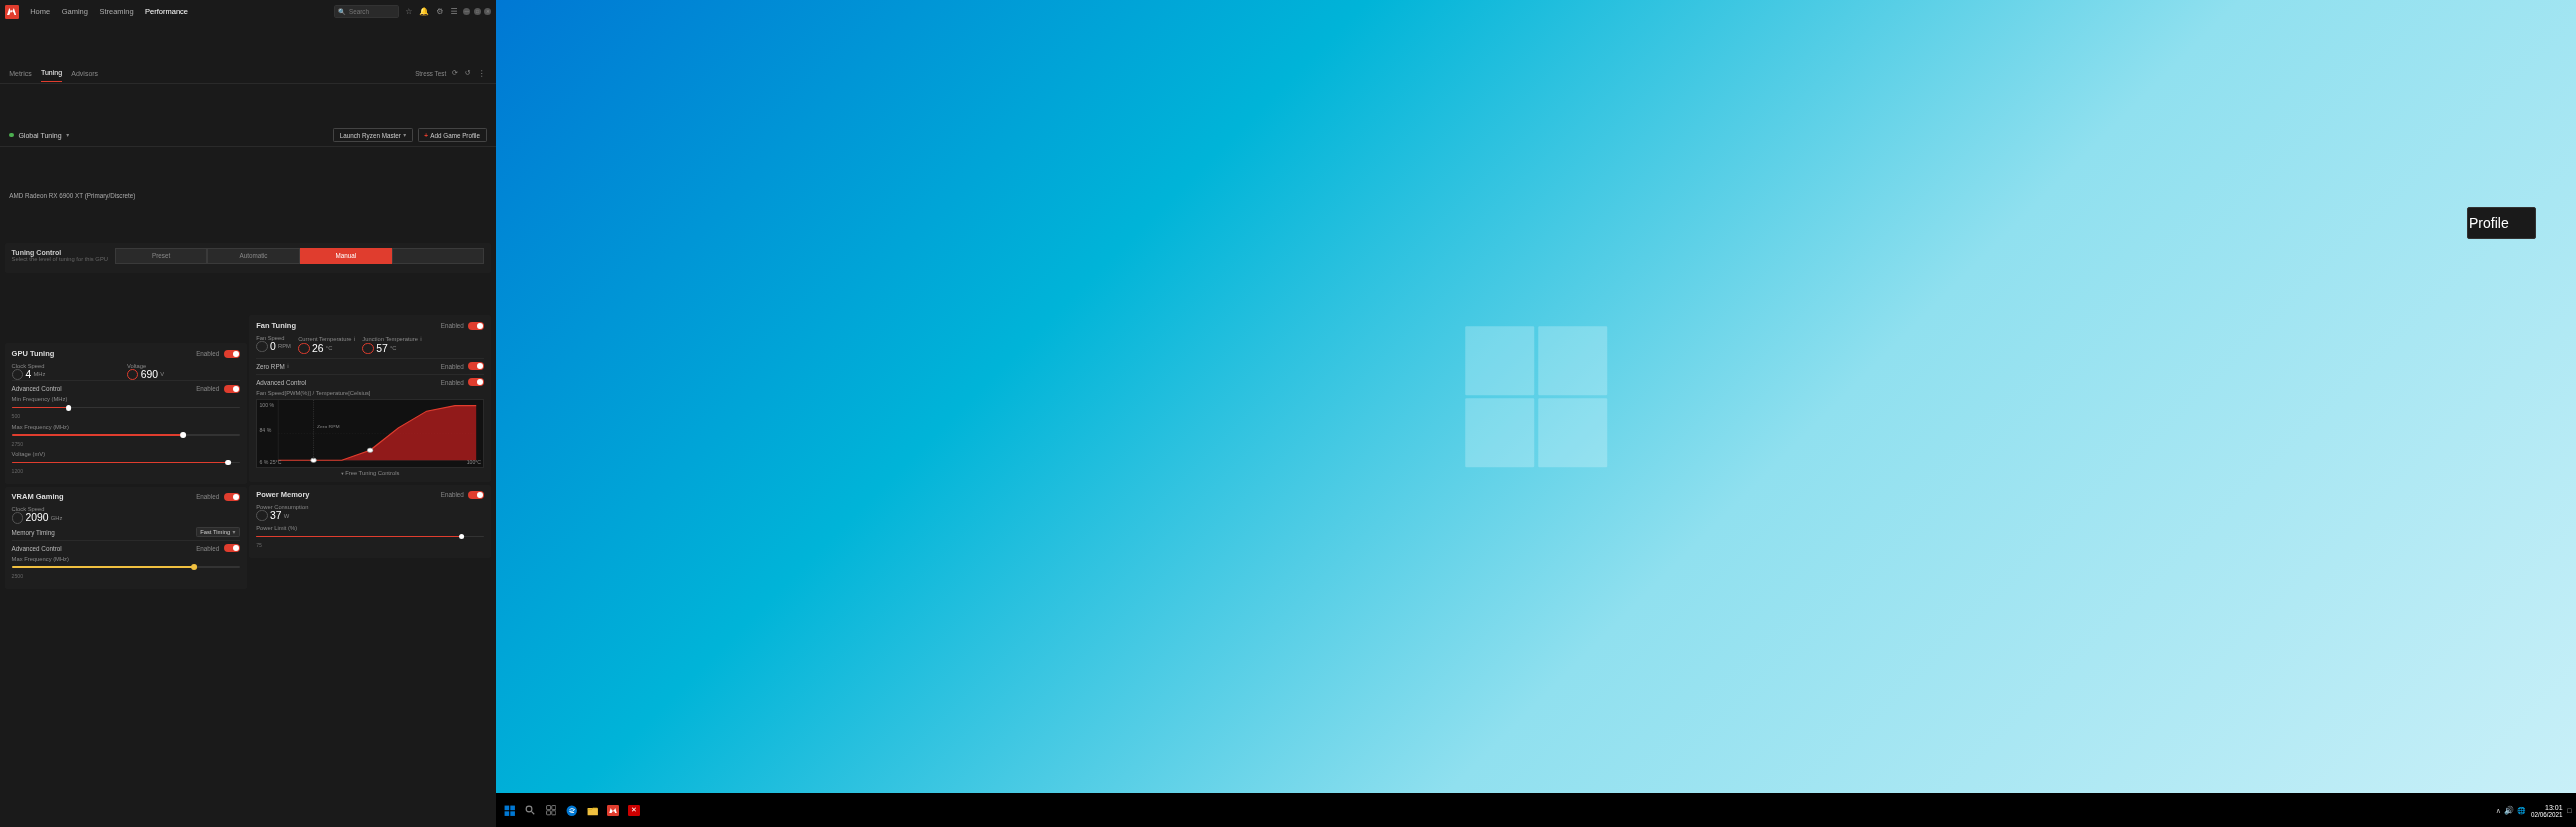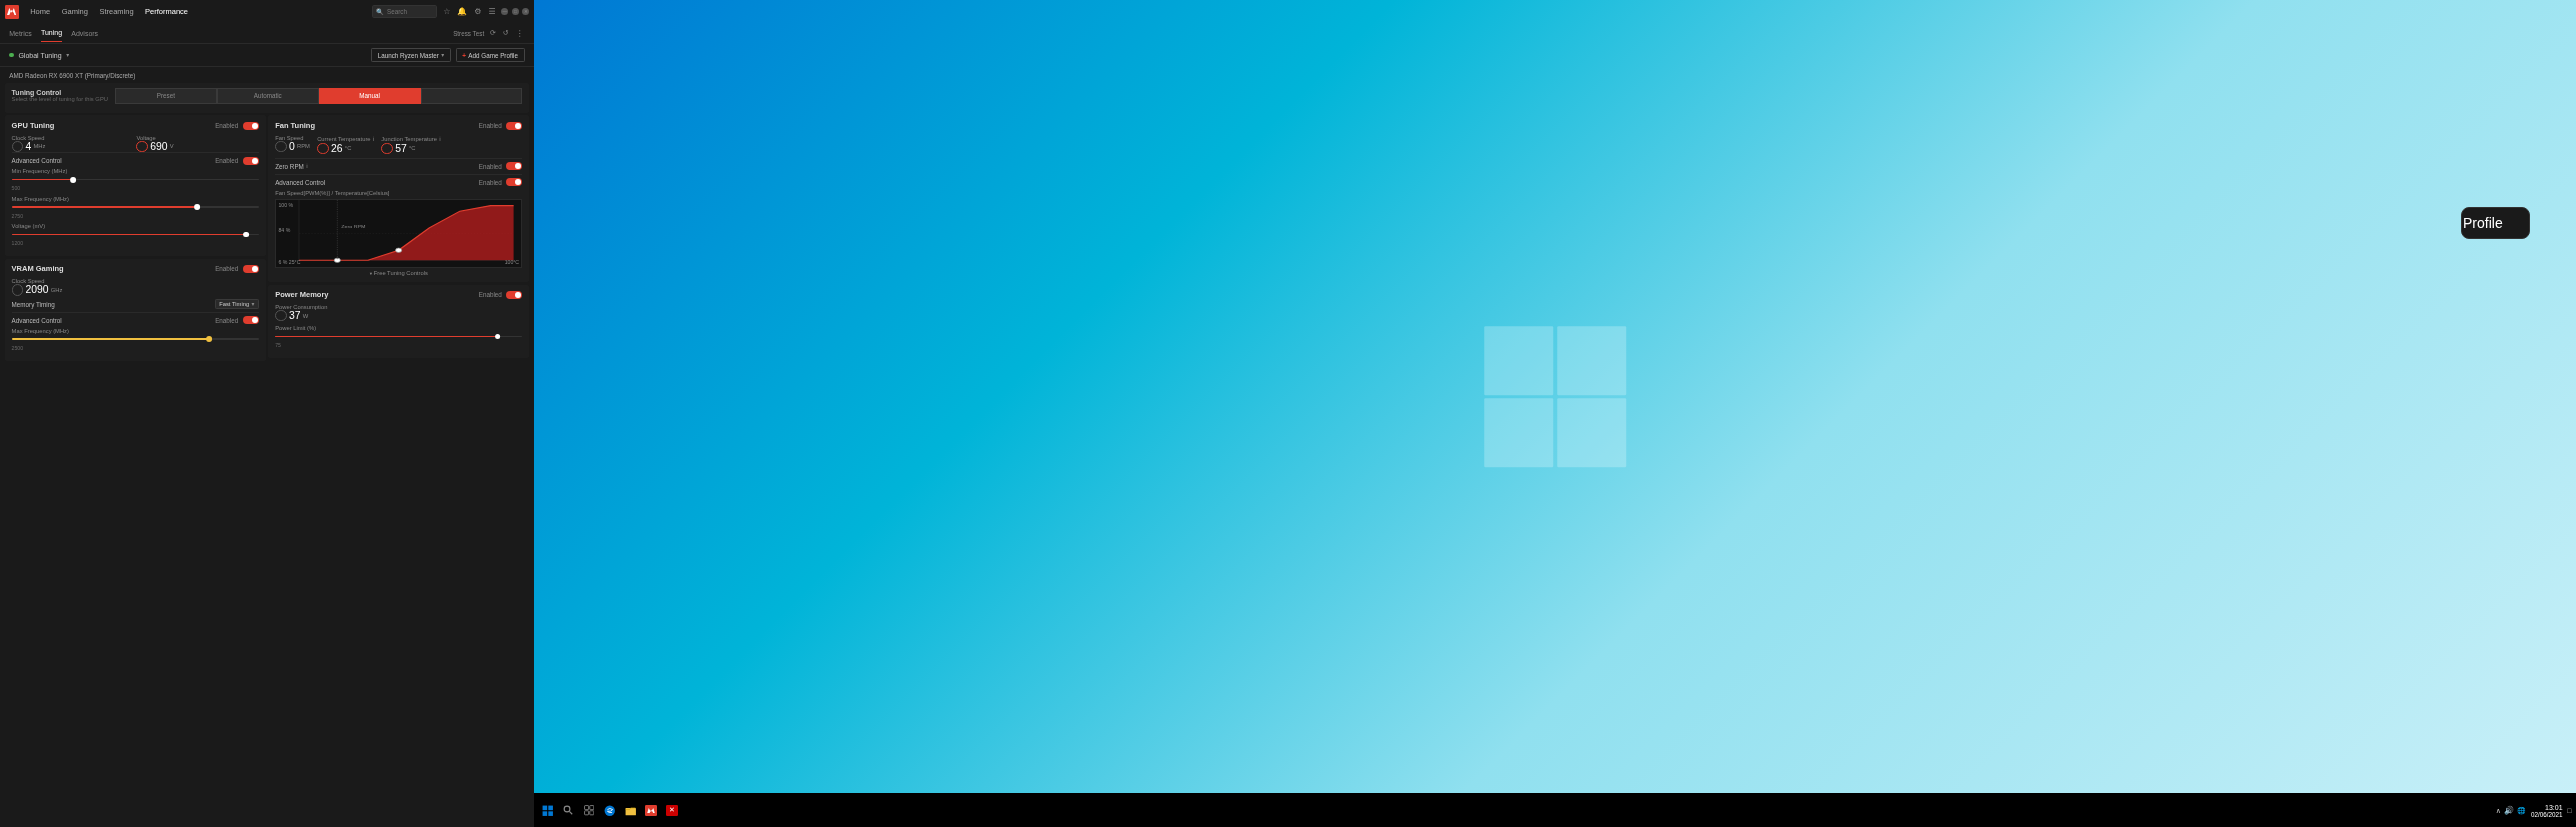--- a/index.html
+++ b/index.html
@@ -7,26 +7,27 @@
       width: 2576px; 
       height: 828px; 
       background: #000; 
       font-family: 'Segoe UI', Arial, sans-serif;
       overflow: hidden;
       display: flex;
     }
 
     
     .amd-panel {
-      width: 534px;
+      width: 496px;
       height: 828px;
       background: #1a1a1a;
       display: flex;
       flex-direction: column;
       flex-shrink: 0;
+      gap: 40px;
     }
 
     
     .title-bar {
       height: 23px;
       background: #1a1a1a;
       display: flex;
       align-items: center;
       padding: 0 4.6px;
       justify-content: space-between;
@@ -242,20 +243,21 @@
     }
 
     
     .columns-layout {
       display: flex;
       gap: 2.3px;
       padding: 0 4.6px;
     }
     .col-left {
       flex: 1;
+      margin-top: 28px;
     }
     .col-right {
       flex: 1;
     }
 
     
     .section-card {
       background: #1e1e1e;
       border-radius: 1.7px;
       margin-bottom: 2.3px;
@@ -526,24 +528,24 @@
     }
     .notif-icon {
       color: #ccc;
       font-size: 7px;
     }
 
     
     .profile-popup {
       position: absolute;
       top: 207px;
-      right: 46px;
+      right: 40px;
       background: #1a1a1a;
       border: 0.6px solid #333;
-      border-radius: 8px;
+      border-radius: 2px;
       padding: 7px 1px;
       min-width: 69px;
       z-index: 100;
     }
     .profile-label {
       color: #fff;
       font-size: 14px;
       font-weight: 300;
     }
 

